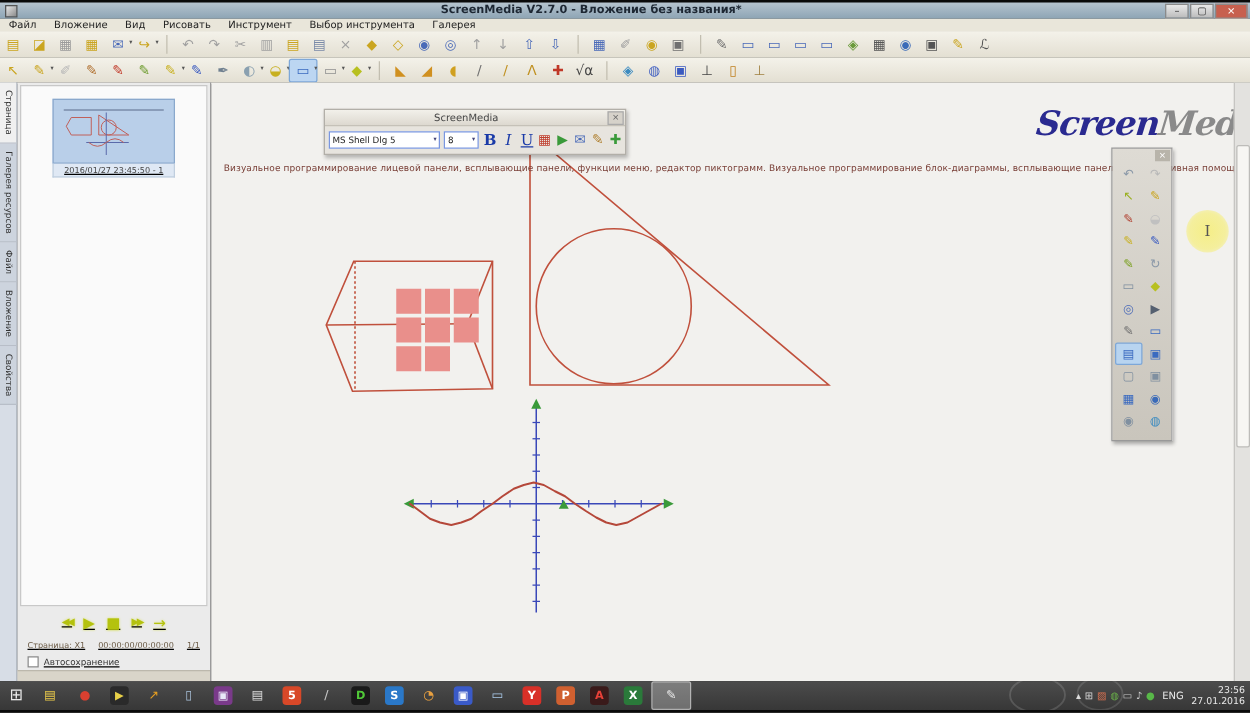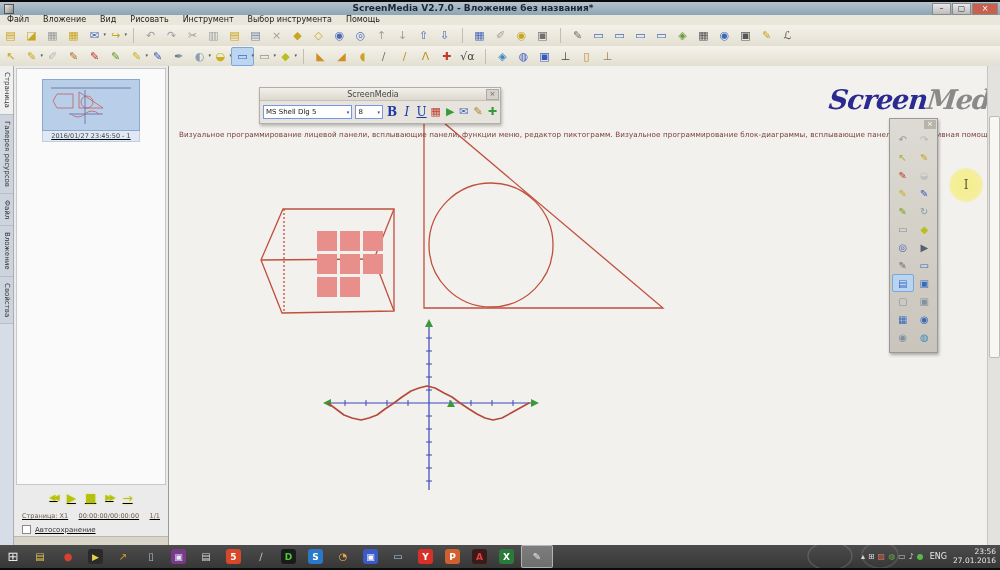--- a/index.html
+++ b/index.html
@@ -118,21 +118,21 @@
       </span>
   </div>
 
   <div class="menubar">
       <span class="menu-item">Файл</span>
       <span class="menu-item">Вложение</span>
       <span class="menu-item">Вид</span>
       <span class="menu-item">Рисовать</span>
       <span class="menu-item">Инструмент</span>
       <span class="menu-item">Выбор инструмента</span>
-      <span class="menu-item">Помощь</span>
+      <span class="menu-item">Галерея</span>
     </div>
 
   <div class="tb tb1">
       <span class="tbi" style="color: rgb(202, 165, 32);">▤</span>
       <span class="tbi" style="color: rgb(202, 165, 32);">◪</span>
       <span class="tbi" style="color: rgb(154, 154, 154);">▦</span>
       <span class="tbi" style="color: rgb(202, 165, 32);">▦</span>
       <span class="tbi dd" style="color: rgb(74, 106, 184);">✉</span>
       <span class="tbi dd" style="color: rgb(202, 165, 32);">↪</span>
       <span class="tbi sep"></span>

